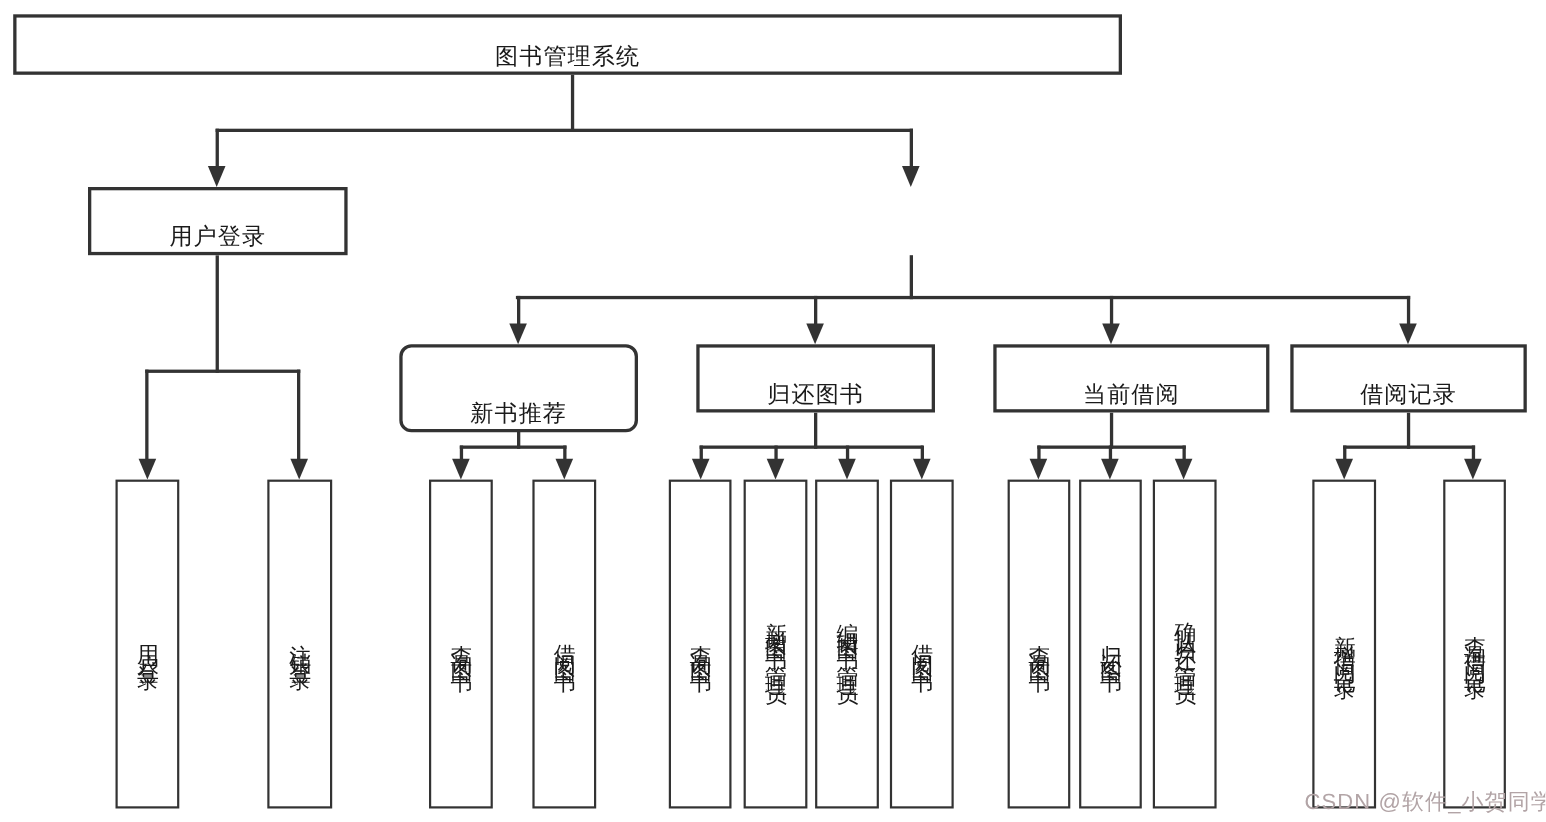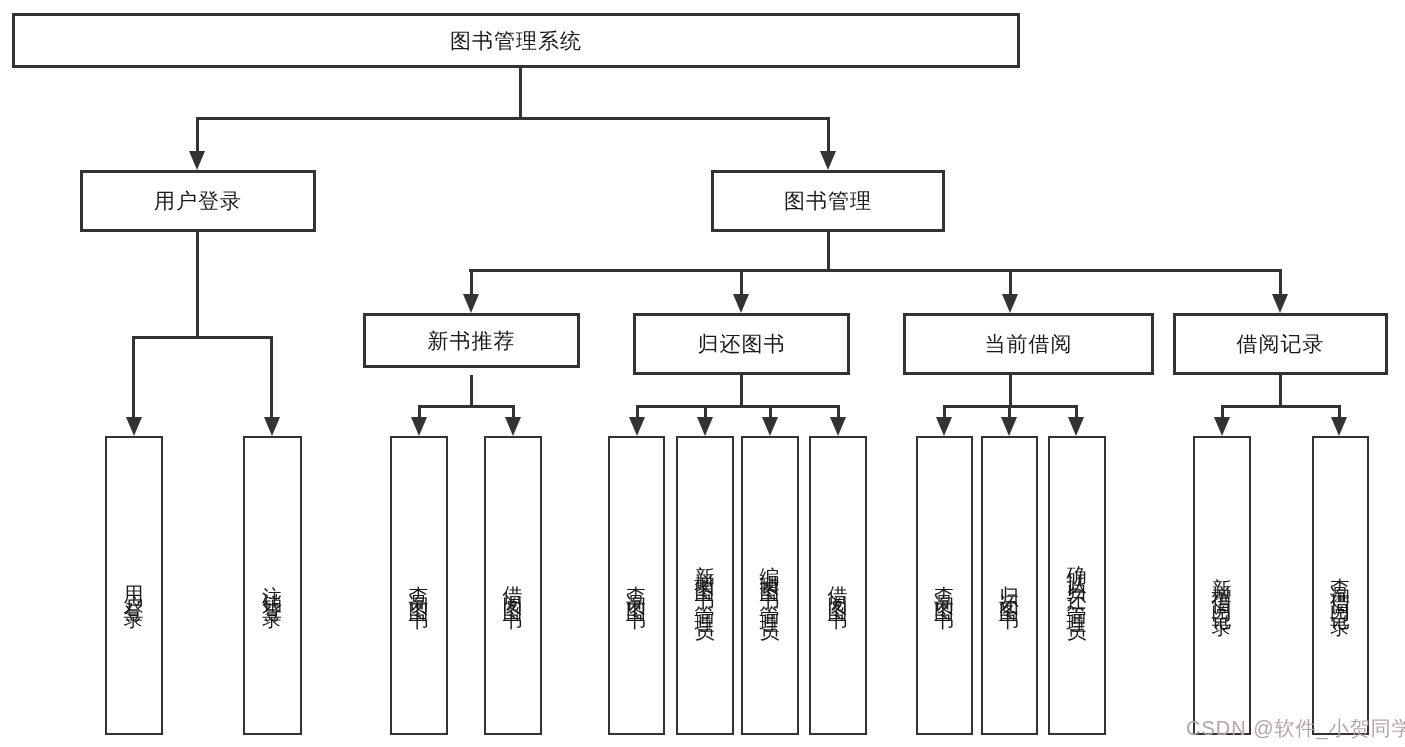--- a/index.html
+++ b/index.html
@@ -10,21 +10,21 @@
     background: #ffffff;
     font-family: "Liberation Sans", "DejaVu Sans", sans-serif;
     overflow: hidden;
   }
   .hbox {
     position: absolute;
     box-sizing: border-box;
     border: 3px solid #333333;
     background: #ffffff;
     display: flex;
-    align-items: center;
+    align-items: flex-end;
     justify-content: center;
     font-size: 21px;
     color: #1a1a1a;
     letter-spacing: 1px;
     z-index: 2;
   }
   .vbox {
     position: absolute;
     box-sizing: border-box;
     border: 2px solid #333333;
@@ -77,23 +77,20 @@
     <div class="vline" style="left:519px; top:66px; height:53px;"></div>
     <div class="hline" style="left:196px; top:117px; width:634px;"></div>
     <div class="vline" style="left:196px; top:117px; height:36px;"></div>
     <div class="ahead" style="left:189px; top:151px;"></div>
     <div class="vline" style="left:827px; top:117px; height:36px;"></div>
     <div class="ahead" style="left:820px; top:151px;"></div>
   </div>
 
   <div class="hbox" style="left:80px; top:170px; width:236px; height:62px;">
     <span>用户登录</span>
-  </div>
-  <div class="hbox" style="left:711px; top:170px; width:234px; height:62px;">
-    <span>图书管理</span>
   </div>
 
   <div>
     <div class="vline" style="left:196px; top:232px; height:107px;"></div>
     <div class="hline" style="left:132px; top:336px; width:141px;"></div>
     <div class="vline" style="left:132px; top:336px; height:82px;"></div>
     <div class="ahead" style="left:126px; top:417px;"></div>
     <div class="vline" style="left:270px; top:336px; height:82px;"></div>
     <div class="ahead" style="left:264px; top:417px;"></div>
   </div>
@@ -104,21 +101,21 @@
     <div class="vline" style="left:470px; top:269px; height:27px;"></div>
     <div class="ahead" style="left:463px; top:294px;"></div>
     <div class="vline" style="left:740px; top:269px; height:27px;"></div>
     <div class="ahead" style="left:733px; top:294px;"></div>
     <div class="vline" style="left:1009px; top:269px; height:27px;"></div>
     <div class="ahead" style="left:1002px; top:294px;"></div>
     <div class="vline" style="left:1279px; top:269px; height:27px;"></div>
     <div class="ahead" style="left:1272px; top:294px;"></div>
   </div>
 
-  <div class="hbox" style="left:363px; top:313px; width:217px; height:55px;">
+  <div class="hbox" style="left:363px; top:313px; width:217px; height:80px;border-radius:11px;">
     <span>新书推荐</span>
   </div>
   <div class="hbox" style="left:633px; top:313px; width:217px; height:62px;">
     <span>归还图书</span>
   </div>
   <div class="hbox" style="left:903px; top:313px; width:251px; height:62px;">
     <span>当前借阅</span>
   </div>
   <div class="hbox" style="left:1173px; top:313px; width:215px; height:62px;">
     <span>借阅记录</span>

